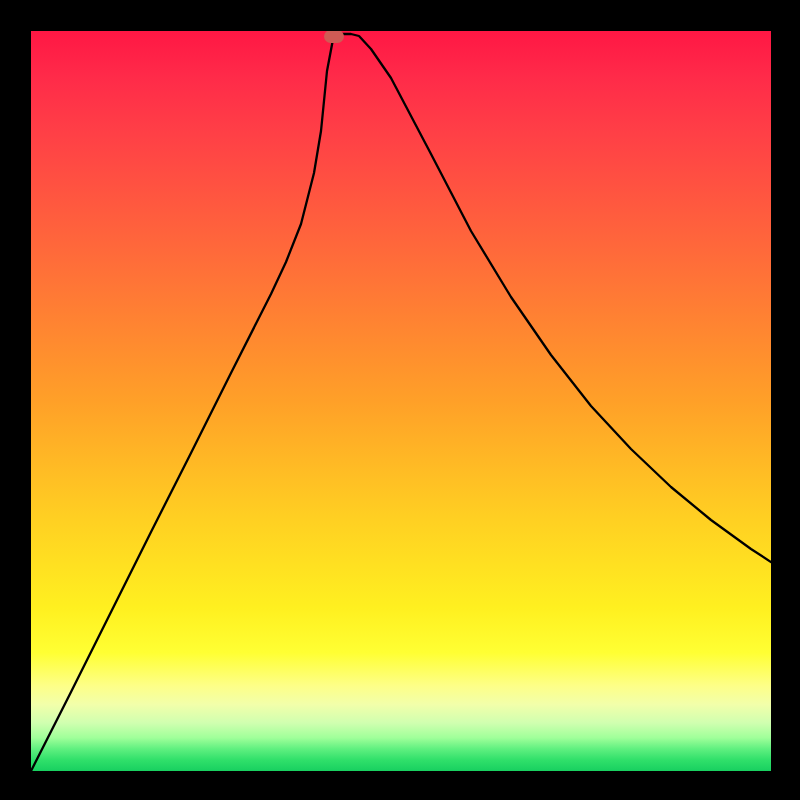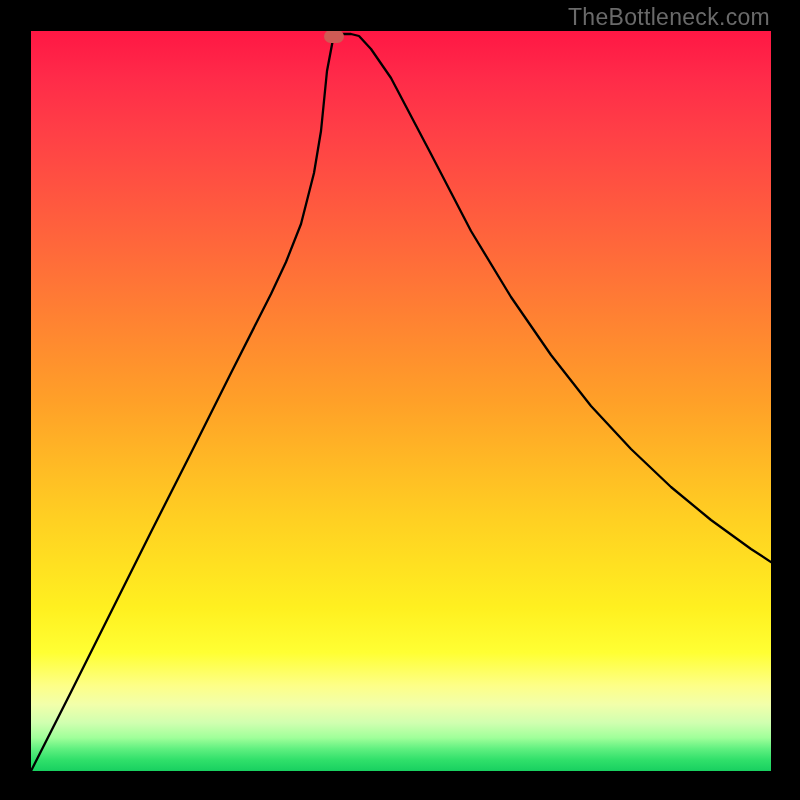--- a/index.html
+++ b/index.html
@@ -68,21 +68,20 @@
   }
   svg.curve {
     position: absolute;
     inset: 0;
   }
 </style>
 </head>
 <body>
 
 <div class="frame">
-  <div class="watermark">TheBottleneck.com</div>
   <div class="plot-area">
     <div class="gradient"></div>
     <svg class="curve" viewBox="0 0 740 740" preserveAspectRatio="none">
       <path id="curve-path" d="M0.0 740.0 L40.0 661.0 L80.0 581.0 L120.0 501.0 L160.0 422.0 L200.0 342.0 L240.0 263.0 L255.0 231.0 L270.0 193.0 L283.0 142.0 L290.0 100.0 L296.0 40.0 L303.0 3.0 L311.0 3.0 L320.0 3.0 L328.0 5.0 L340.0 18.0 L360.0 47.0 L400.0 123.0 L440.0 200.0 L480.0 266.0 L520.0 324.0 L560.0 375.0 L600.0 418.0 L640.0 456.0 L680.0 489.0 L720.0 518.0 L740.0 531.0" fill="none" stroke="#000" stroke-width="2.3" stroke-linecap="round" stroke-linejoin="round"></path>
     </svg>
     <div class="marker" id="marker" style="left: 293px; top: -1.5px;"></div>
   </div>
 </div>
 
 </body></html>

